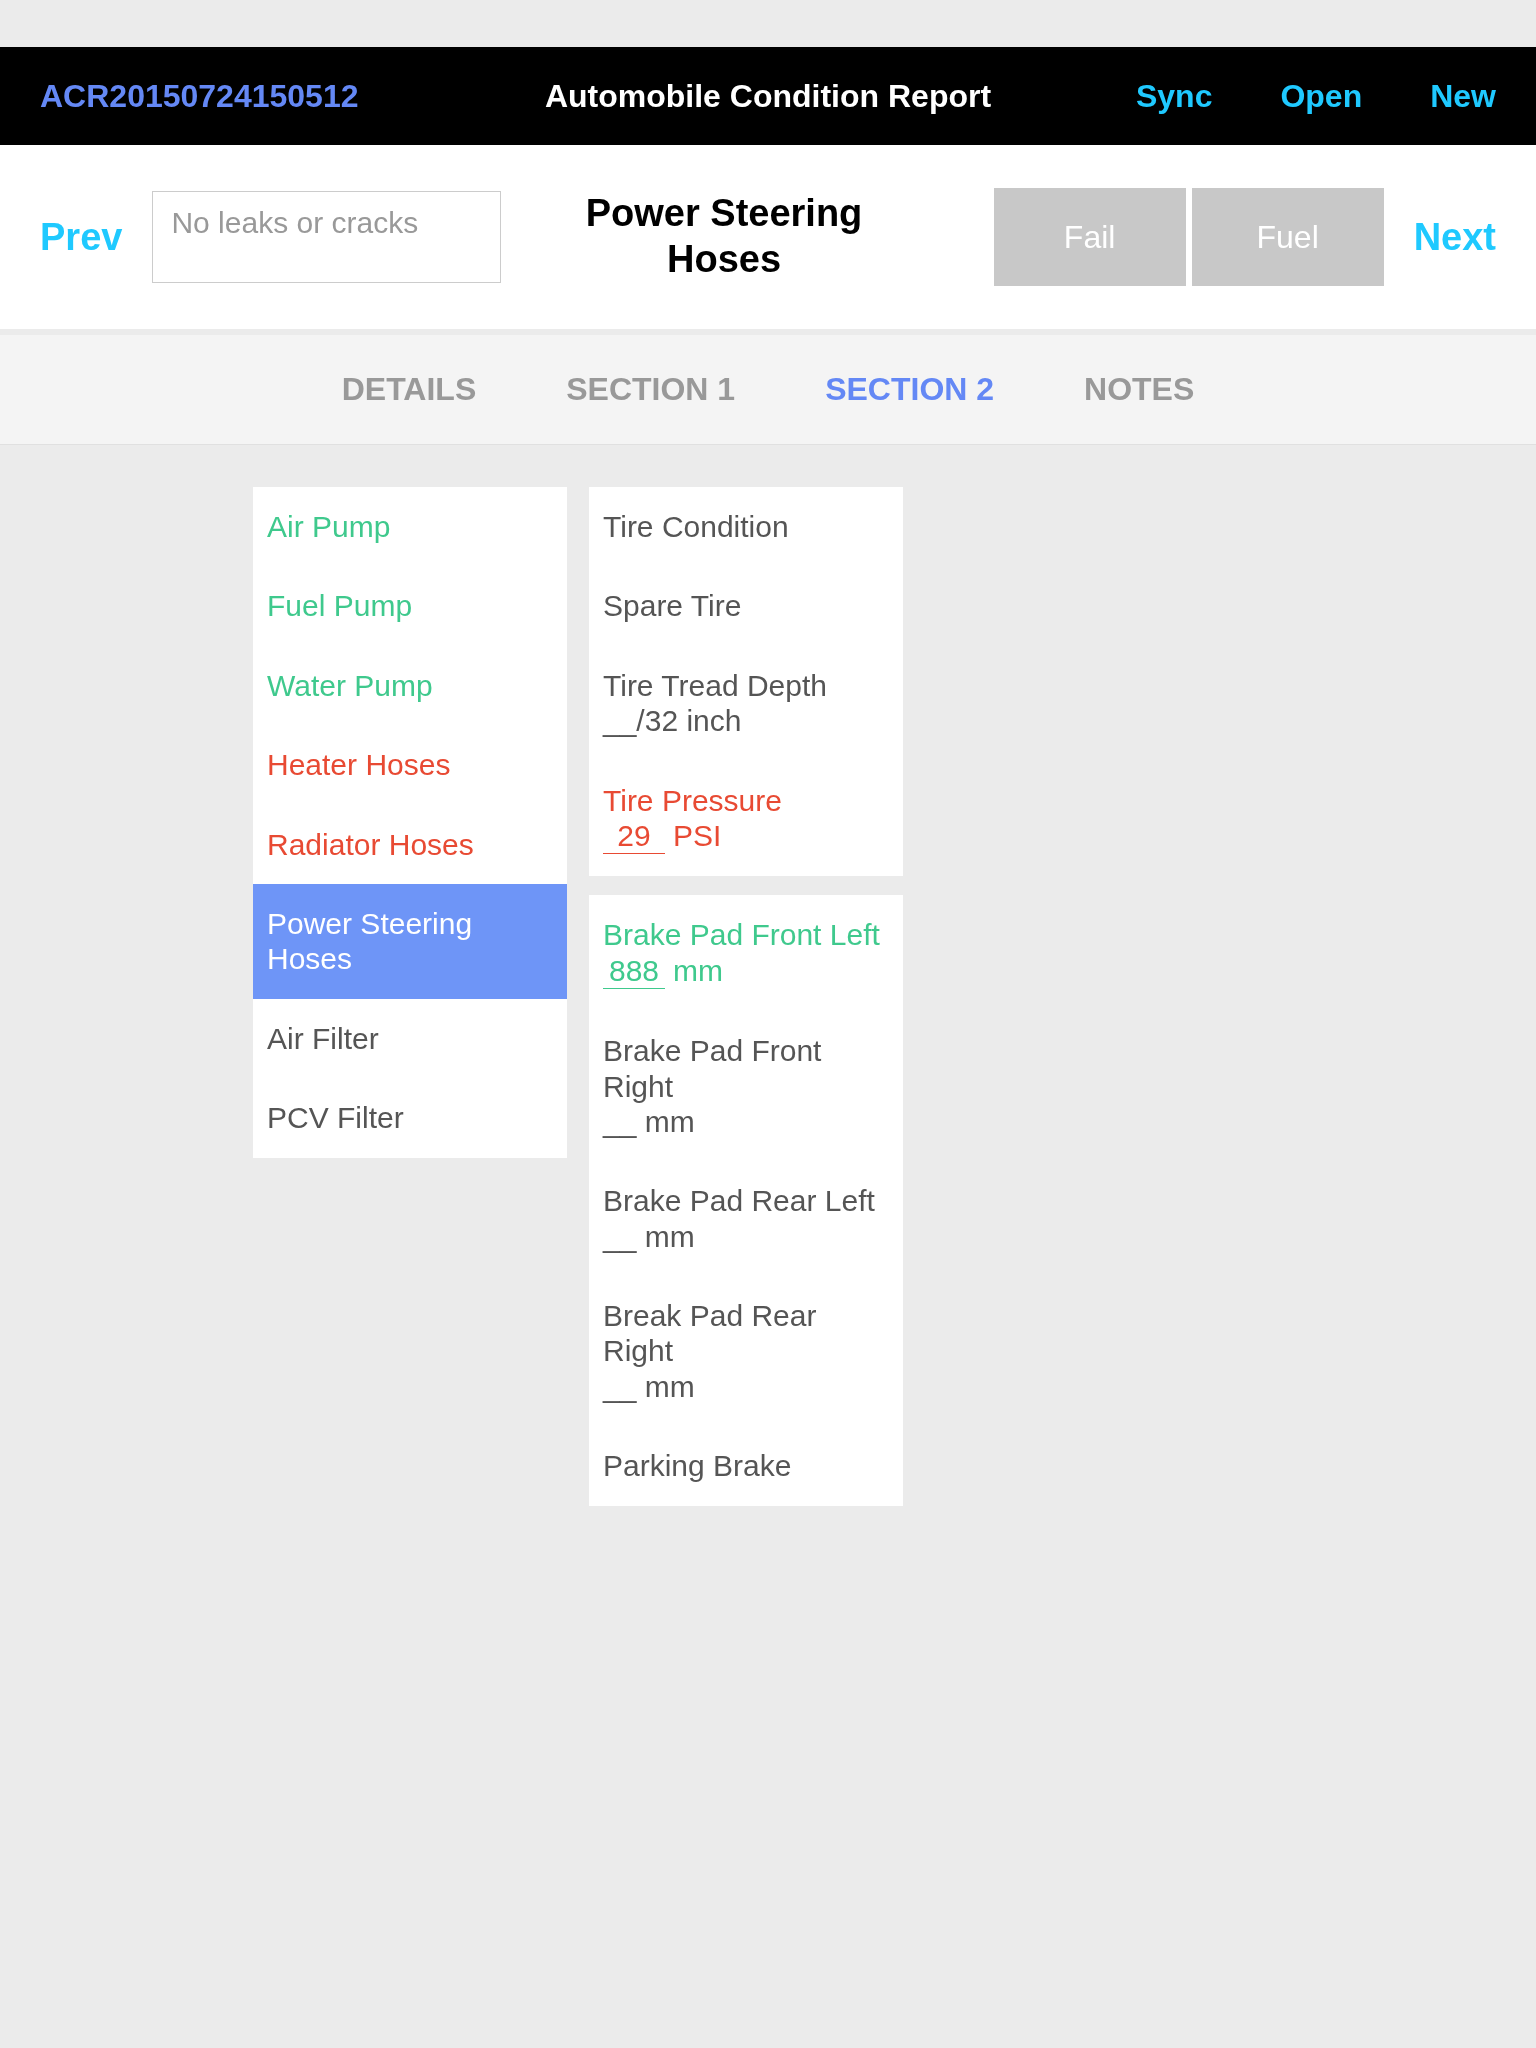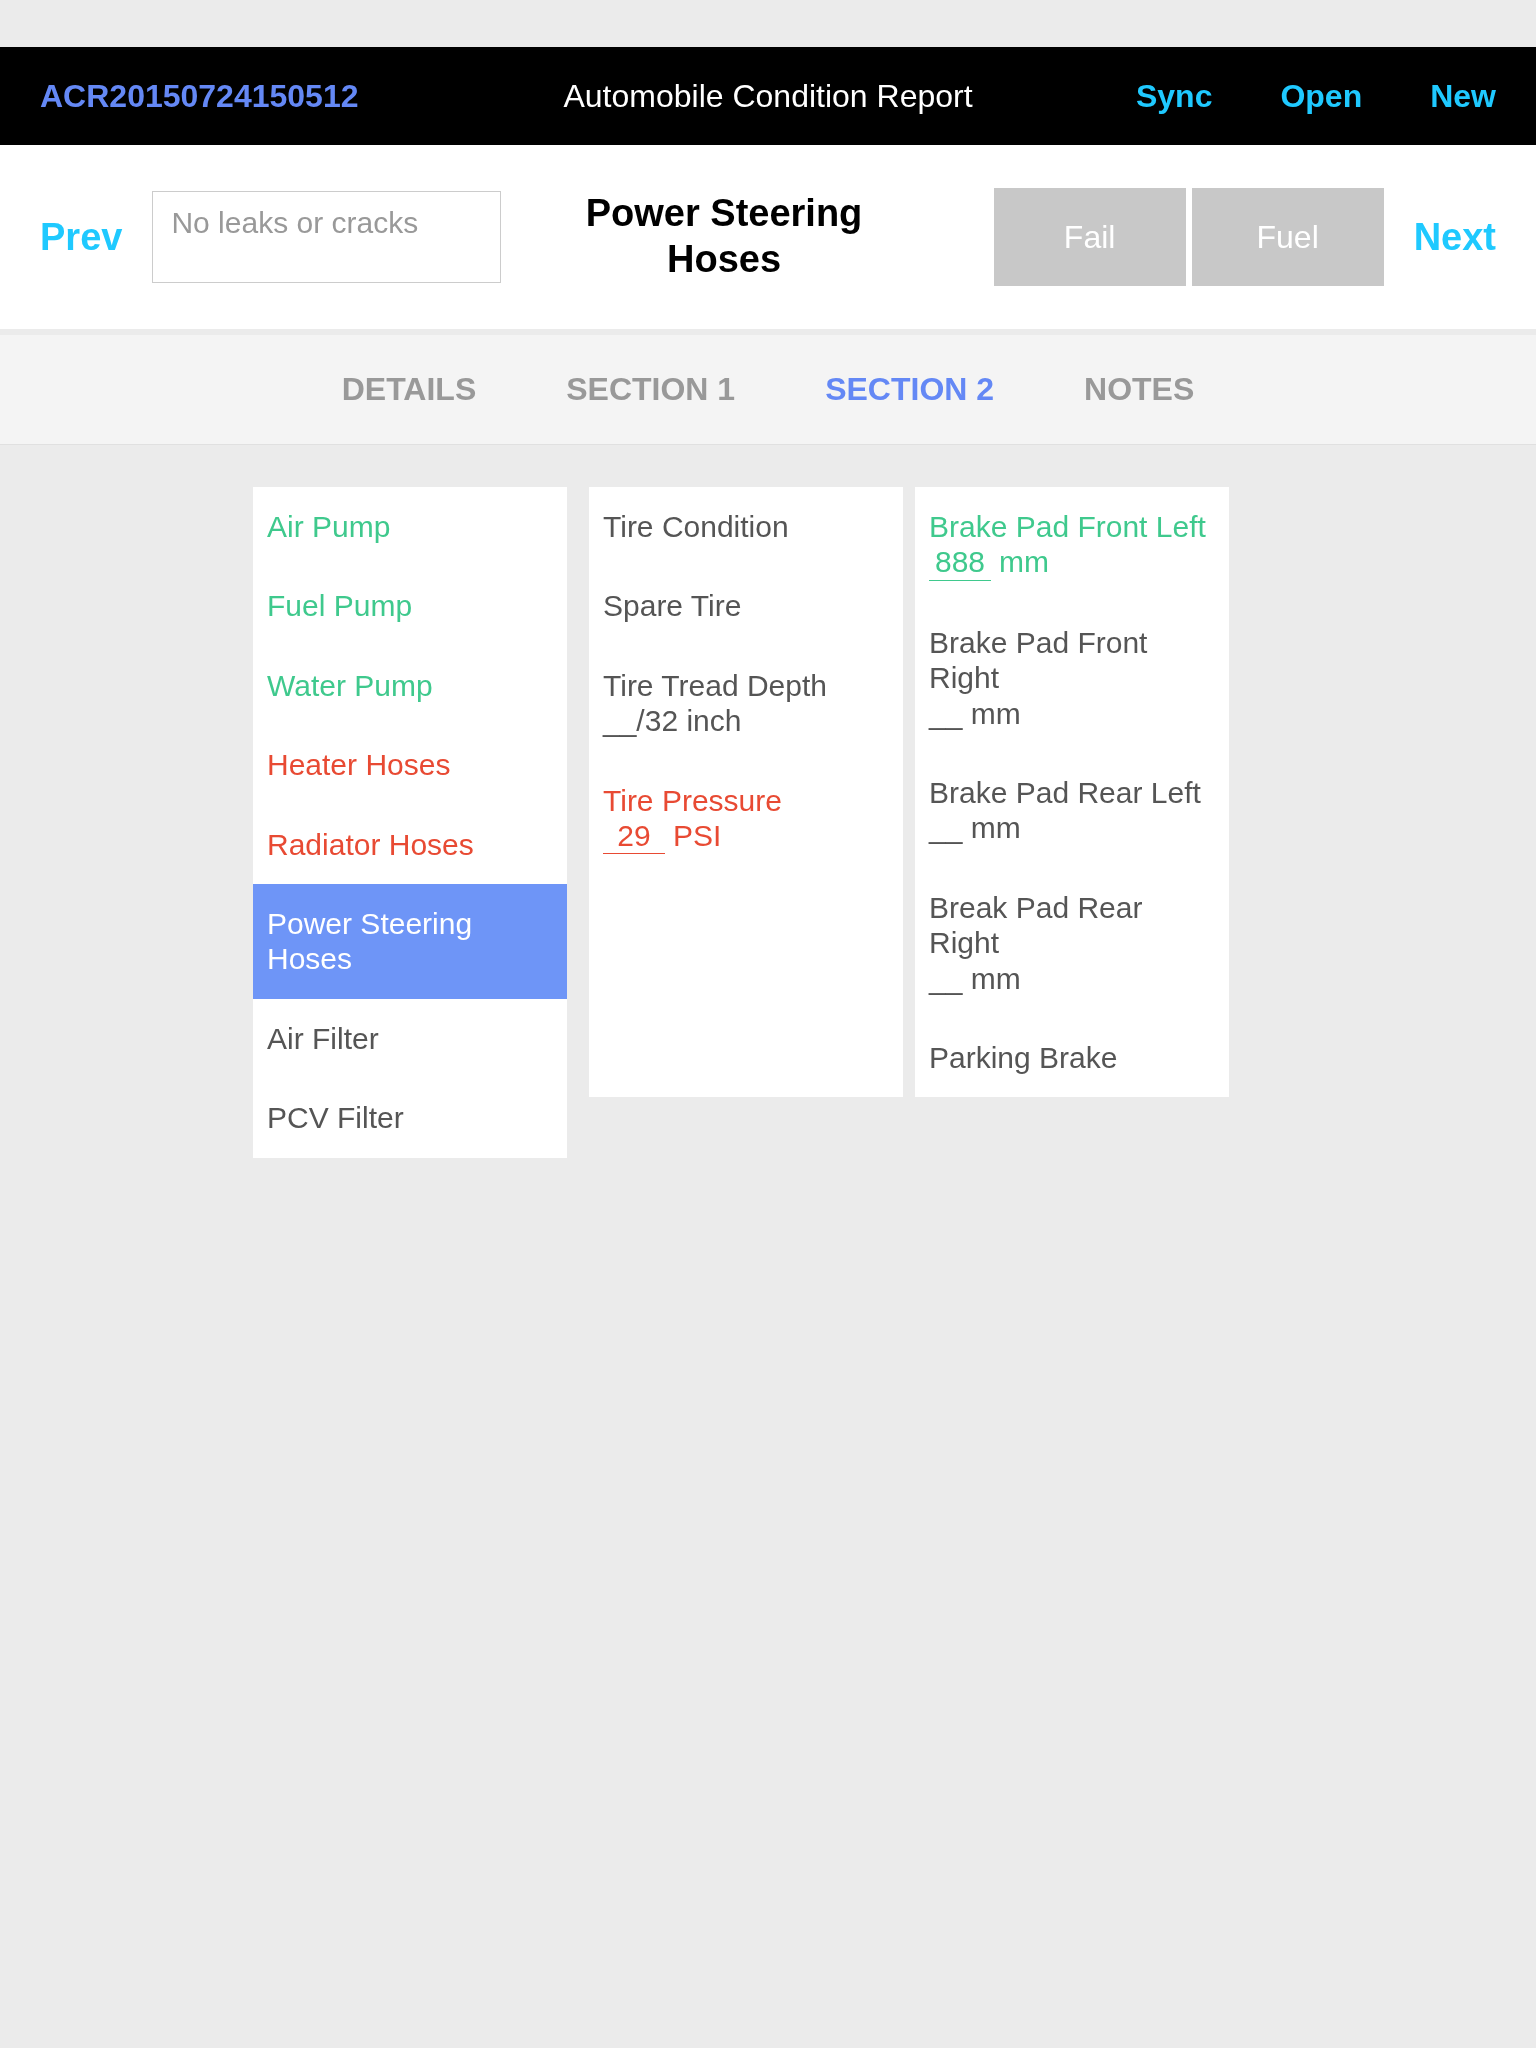--- a/index.html
+++ b/index.html
@@ -23,21 +23,21 @@
       margin-top: 47px;
     }
     .report-id {
       color: #6488f5;
       font-size: 32px;
       font-weight: 600;
     }
     .report-title {
       color: #fff;
       font-size: 32px;
-      font-weight: 400;
+      font-weight: 700;
       position: absolute;
       left: 50%;
       transform: translateX(-50%);
       text-align: right;
     }
     .top-actions {
       margin-left: auto;
       display: flex;
       gap: 68px;
     }
@@ -127,21 +127,21 @@
       gap: 22px;
       padding: 42px 0 0 253px;
       align-items: flex-start;
     }
     .col {
       background: #fff;
       width: 314px;
       display: flex;
       flex-direction: column;
     }
-    .col-group { display: flex; flex-direction: row; gap: 12px; border-radius: 16px; }
+    .col-group { display: flex; flex-direction: column; gap: 19px; border-radius: 16px; }
     .list-item {
       padding: 22px 14px;
       font-size: 30px;
       line-height: 1.18;
       color: #555;
       cursor: pointer;
     }
     .list-item .sub {
       display: flex;
       align-items: baseline;

